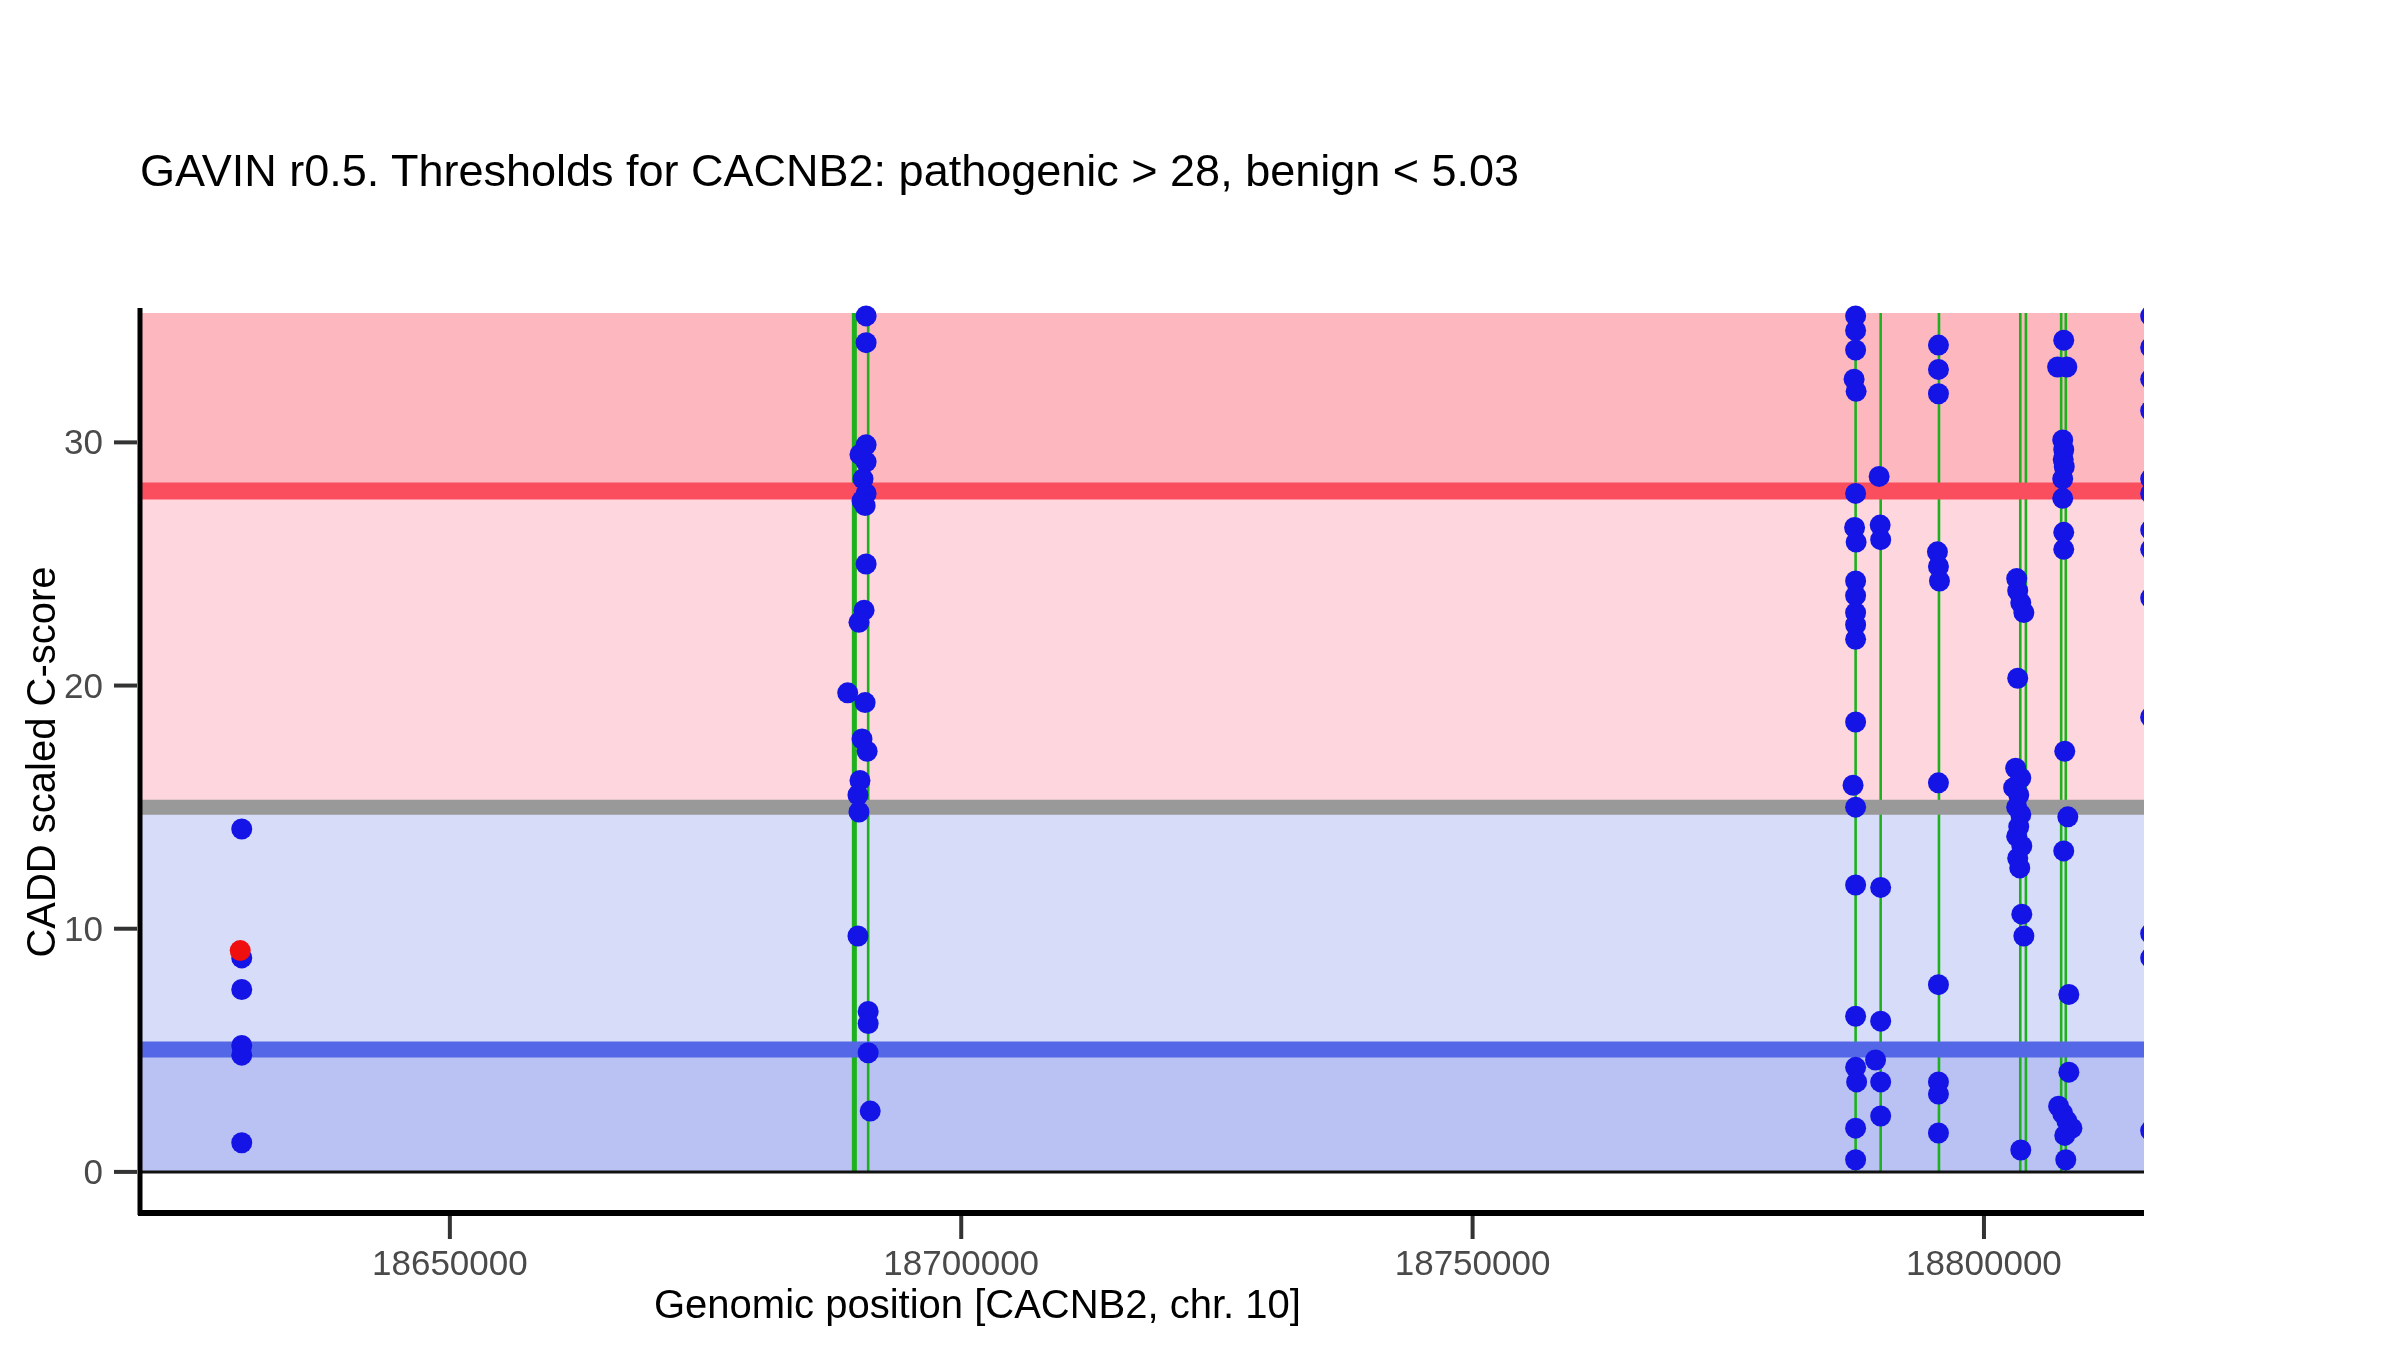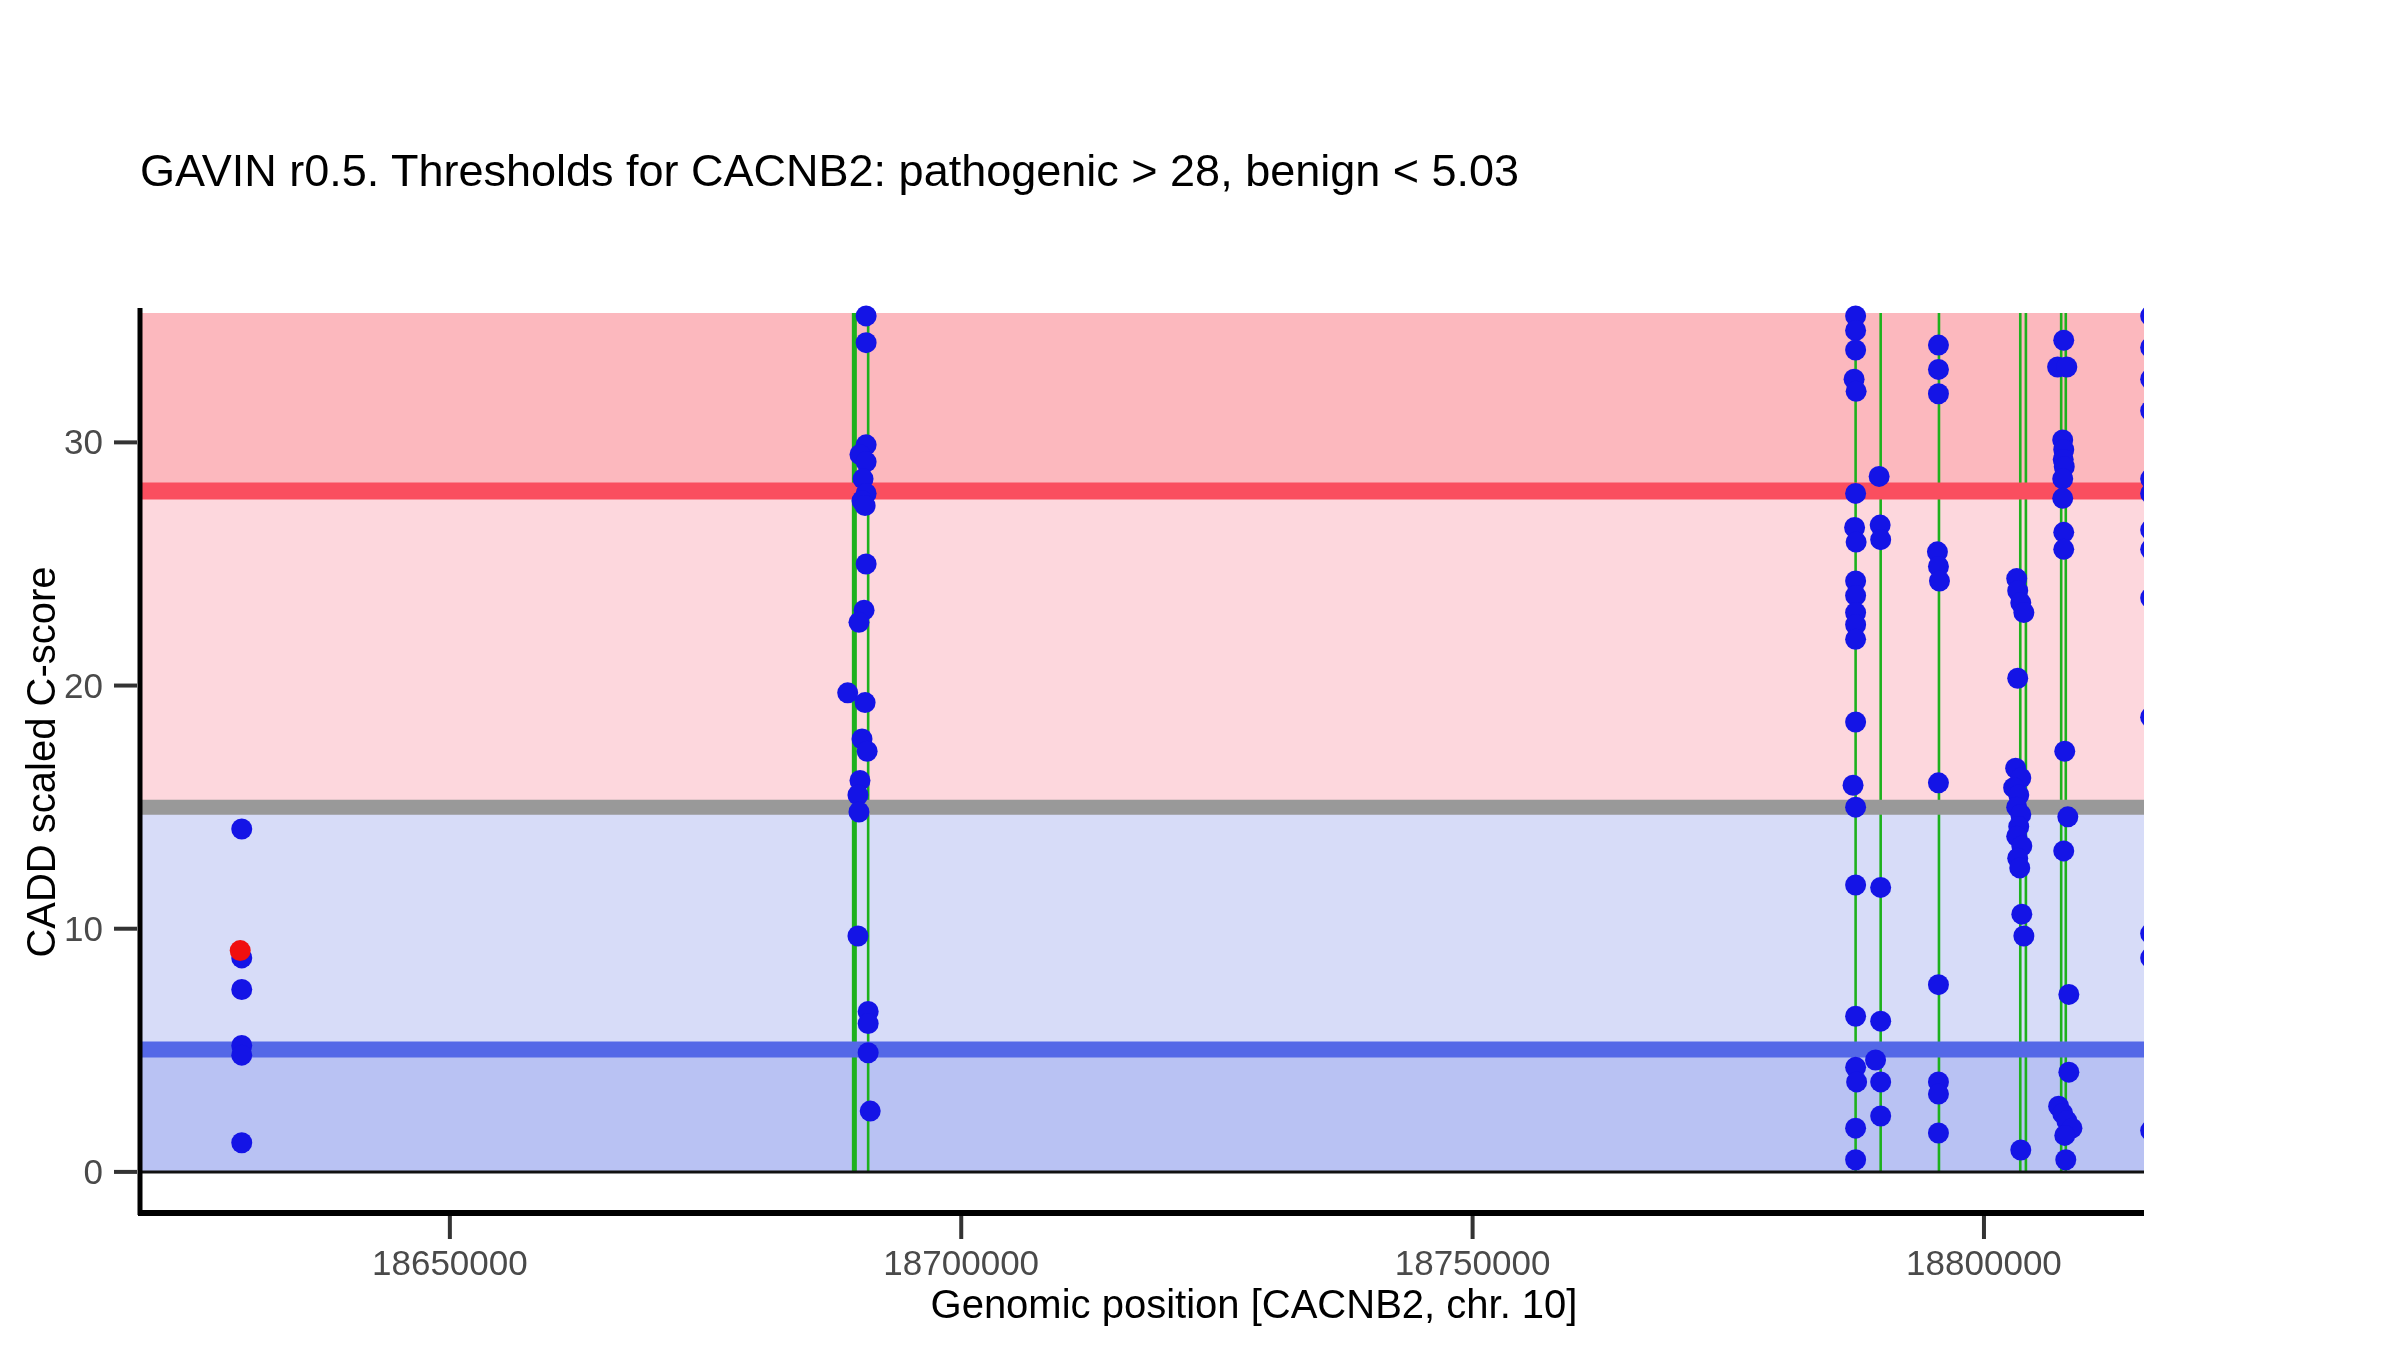--- a/index.html
+++ b/index.html
@@ -1,20 +1,20 @@
 <!DOCTYPE html>
 <html><head>
 <meta charset="utf-8">
 <style>
   html,body{margin:0;padding:0;background:#ffffff;}
   .stage{position:relative;width:2144px;height:1350px;background:#ffffff;overflow:hidden;
          font-family:"Liberation Sans", sans-serif;}
   .chart-svg{position:absolute;left:0;top:0;}
   .title-block{position:absolute;left:140px;top:16px;color:#000;font-size:45px;line-height:62px;white-space:pre;}
-  .x-axis-title{position:absolute;left:654px;top:1282px;width:1200px;text-align:center;color:#000;font-size:40px;}
+  .x-axis-title{position:absolute;left:654px;top:1282px;width:1200px;color:#000;font-size:40px;}
   .y-axis-title{position:absolute;left:-406px;top:737px;width:900px;height:50px;text-align:center;color:#000;
                 font-size:40px;transform:rotate(-90deg);}
 </style>
 </head>
 <body>
 
 <div class="stage">
   <div class="title-block">
     <div>GAVIN r0.5. Thresholds for CACNB2: pathogenic &gt; 28, benign &lt; 5.03</div>
     <div>MAF benign &gt; 0.0, cat: C3</div>

